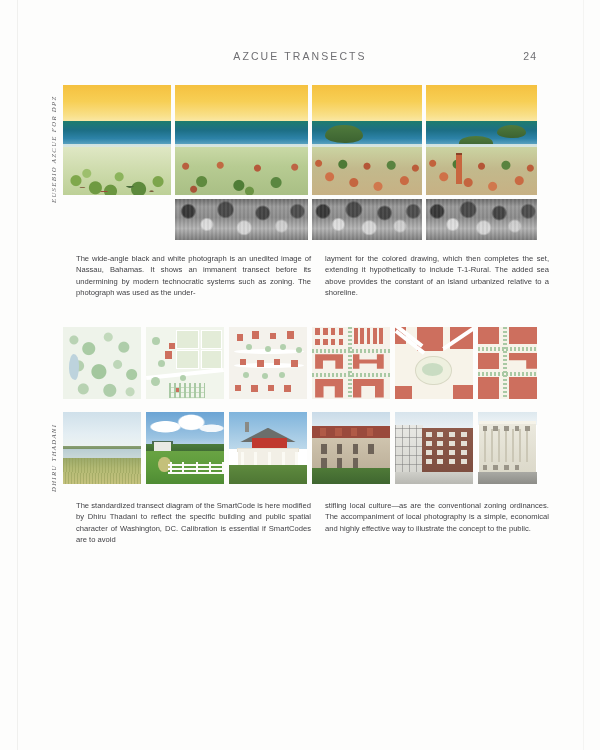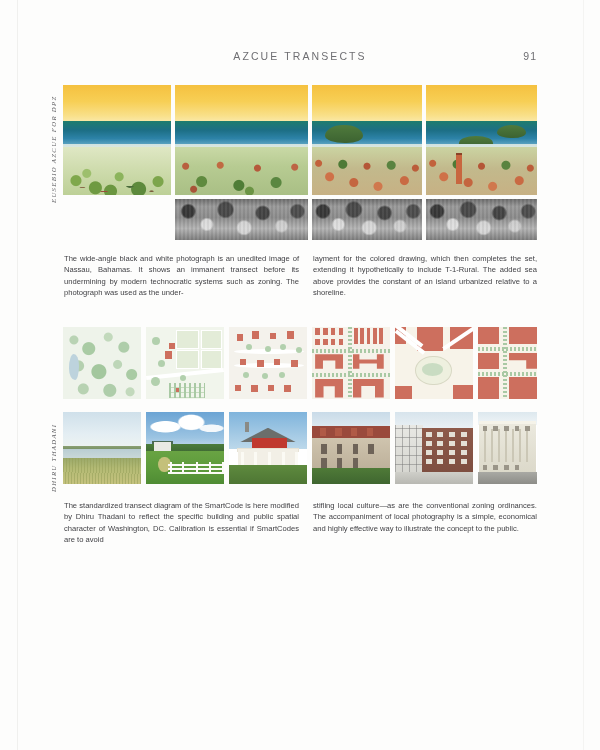--- a/index.html
+++ b/index.html
@@ -121,20 +121,21 @@
 
   
   .copy{
     position:absolute;
     font-family:"Liberation Sans", sans-serif;
     font-size:7.6px;
     line-height:11.4px;
     color:#3f3f43;
     text-align:justify;
     text-justify:inter-word;
+    margin-left:12px;
   }
 
   
   .plan{position:absolute;overflow:hidden;background:#fcfbf7;}
   .plan-t1{background:
       radial-gradient(circle at 14% 18%, #b9d3b4 0 4px, transparent 5px),
       radial-gradient(circle at 33% 30%, #a9cba4 0 6px, transparent 7px),
       radial-gradient(circle at 58% 14%, #c2d9bc 0 4px, transparent 5px),
       radial-gradient(circle at 78% 28%, #aecdaa 0 5px, transparent 6px),
       radial-gradient(circle at 20% 54%, #b4d0af 0 5px, transparent 6px),
@@ -236,21 +237,21 @@
 </style>
 </head>
 <body>
 
 <div class="page">
   <div class="page-edge"></div>
   <div class="page-edge-r"></div>
 
   <div class="header">
     <div class="header-title">AZCUE TRANSECTS</div>
-    <div class="header-folio">91</div>
+    <div class="header-folio">24</div>
   </div>
 
   <div class="credit" id="credit-top">EUSEBIO AZCUE FOR DPZ</div>
 
   <div class="wc fig" style="left:63px;top:85px;width:108px;height:110px;">
     <div class="sky"></div>
     <div class="sea"></div>
     <div class="shore"></div>
     <div class="land land-rural"></div>
   </div>

